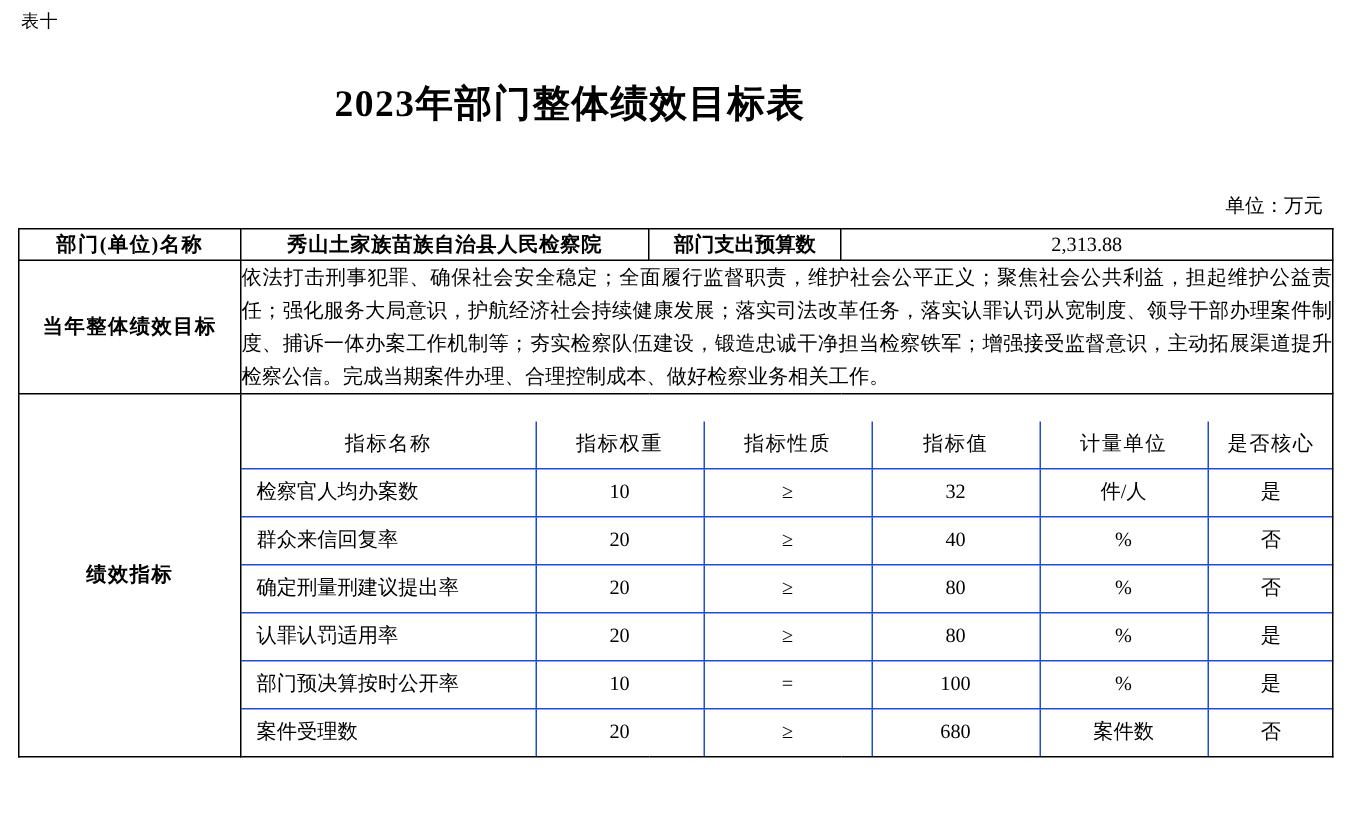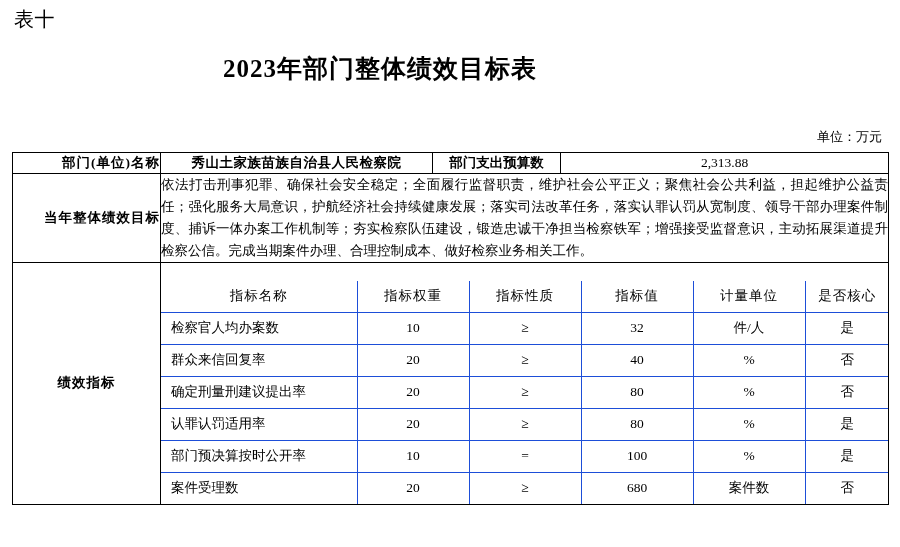--- a/index.html
+++ b/index.html
@@ -18,21 +18,21 @@
   .page {
     width: 900px;
     height: 547px;
     position: relative;
     box-sizing: border-box;
   }
   .table-label {
     position: absolute;
     left: 14px;
     top: 6px;
-    font-size: 20px;
+    font-size: 12px;
     letter-spacing: 0.5px;
   }
   .doc-title {
     position: absolute;
     top: 52px;
     left: 0;
     width: 760px;
     text-align: center;
     font-size: 25px;
     font-weight: bold;
@@ -53,21 +53,21 @@
     border-collapse: collapse;
     table-layout: fixed;
   }
   table.main td {
     border: 1px solid #000000;
     padding: 0;
     vertical-align: middle;
     font-size: 13.5px;
   }
   .lbl-cell {
-    text-align: right;
+    text-align: center;
     font-weight: bold;
     font-size: 14.5px;
     letter-spacing: 1px;
     padding: 6px 4px;
   }
   .dept-name {
     text-align: center;
     font-weight: bold;
     font-size: 15px;
     letter-spacing: 0.5px;

